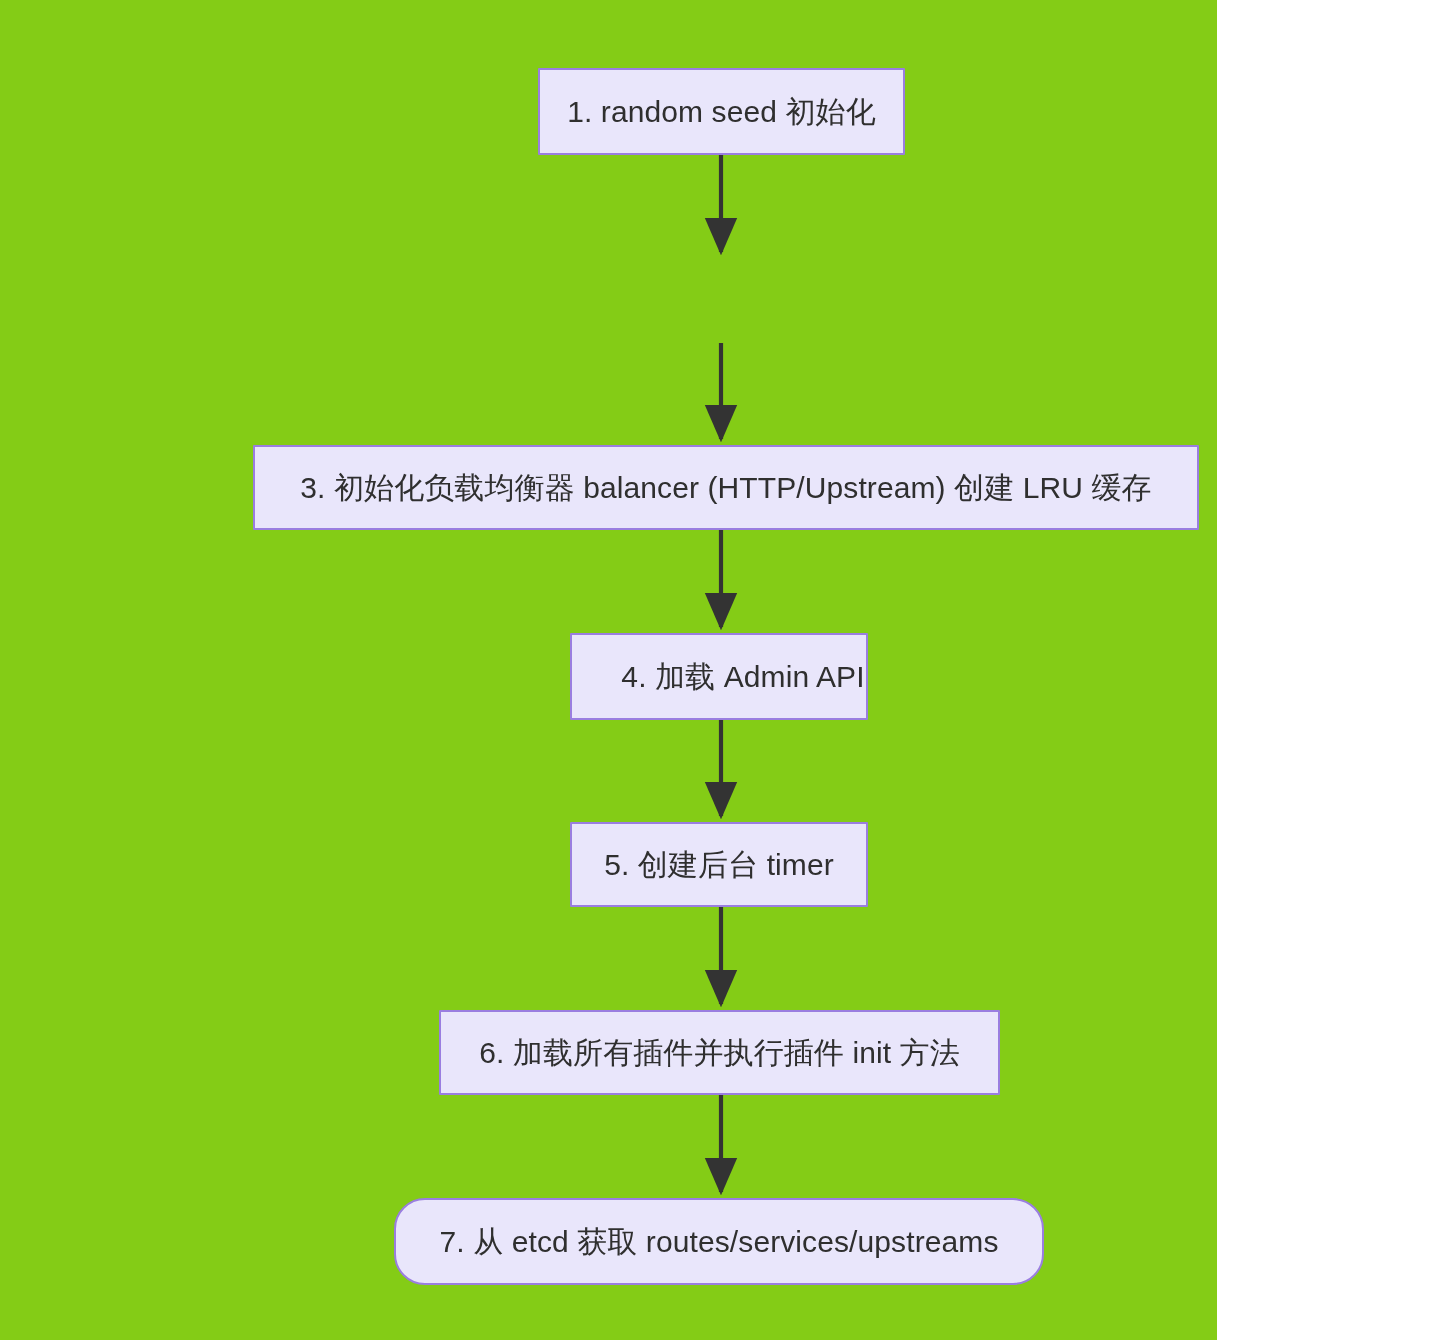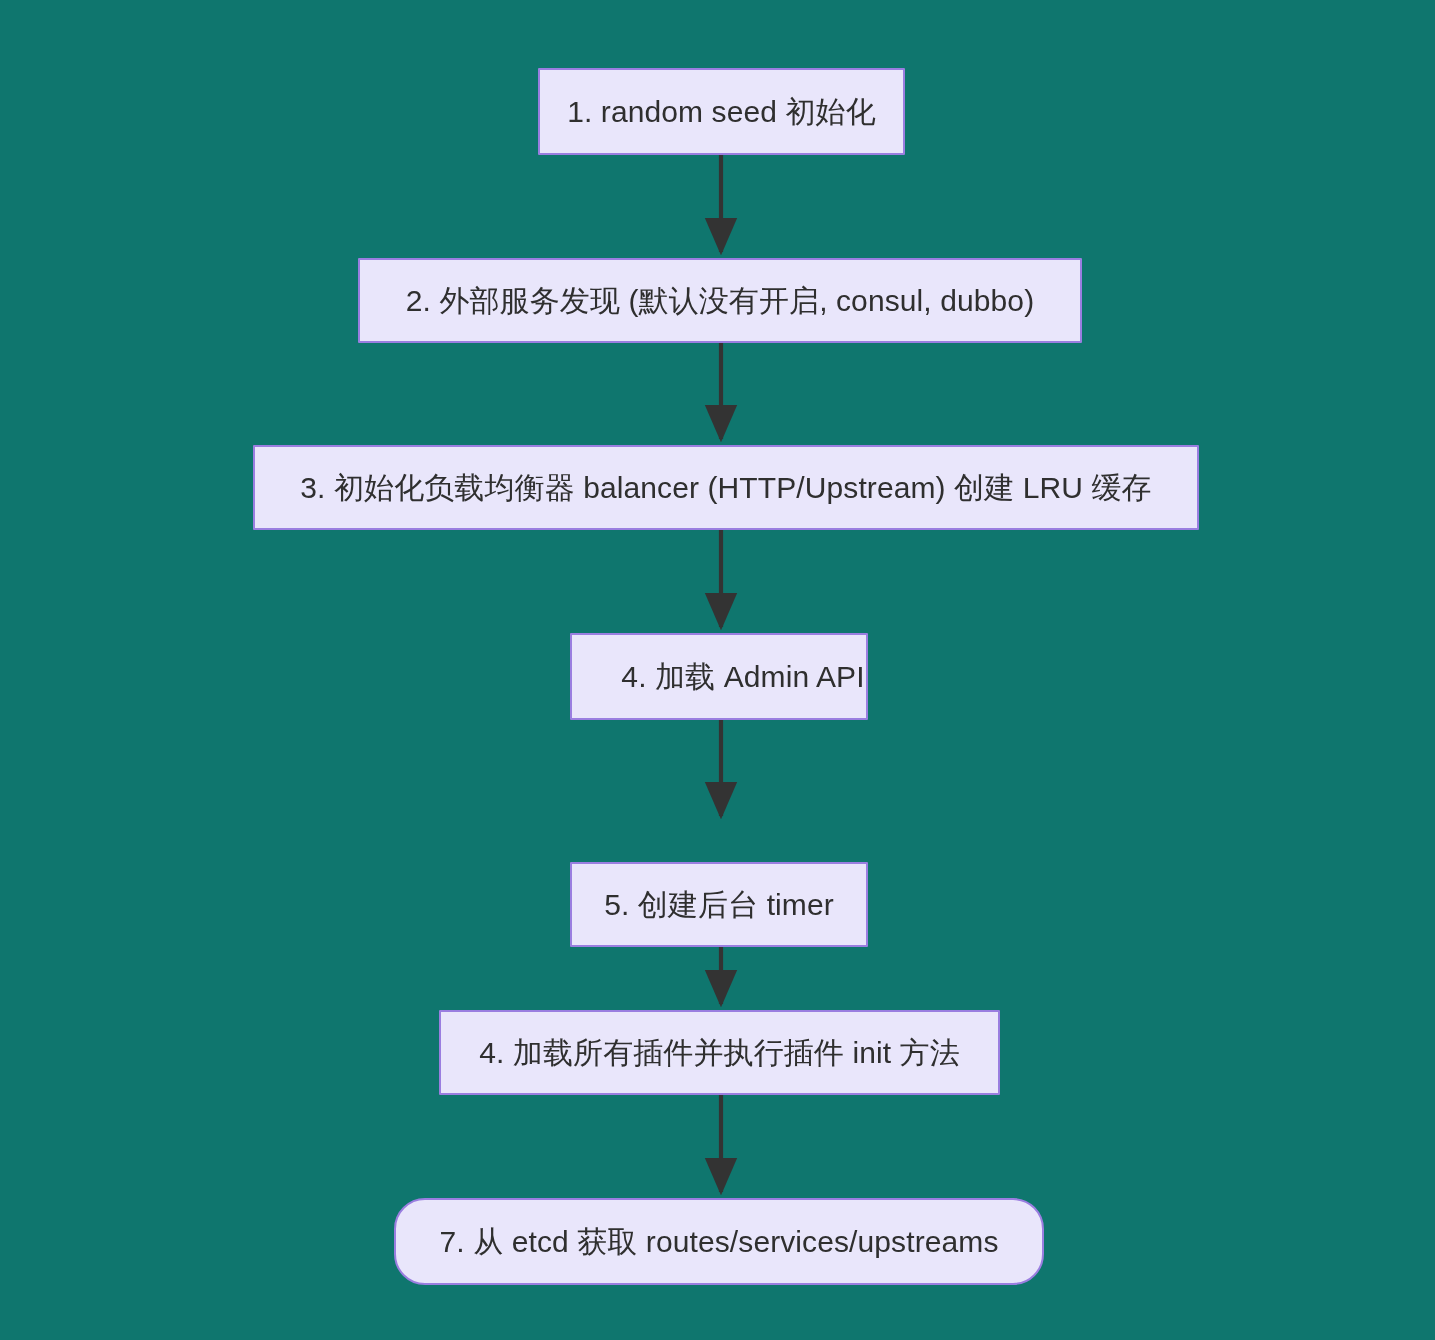--- a/index.html
+++ b/index.html
@@ -8,23 +8,23 @@
     background: #ffffff;
   }
   body {
     width: 1435px;
     height: 1340px;
     font-family: "Liberation Sans", "DejaVu Sans", sans-serif;
     overflow: hidden;
   }
   #flowchart {
     position: relative;
-    width: 1435px;
+    width: 1217px;
     height: 1340px;
-    background: #0f766e;
+    background: #84cc16;
   }
   #edge-layer {
     position: absolute;
     left: 0;
     top: 0;
     width: 1435px;
     height: 1340px;
     pointer-events: none;
   }
   .node {
@@ -62,37 +62,34 @@
     <line x1="721" y1="530" x2="721" y2="627" stroke="#333333" stroke-width="4.2" marker-end="url(#arrowhead)"></line>
     <line x1="721" y1="720" x2="721" y2="816" stroke="#333333" stroke-width="4.2" marker-end="url(#arrowhead)"></line>
     <line x1="721" y1="907" x2="721" y2="1004" stroke="#333333" stroke-width="4.2" marker-end="url(#arrowhead)"></line>
     <line x1="721" y1="1095" x2="721" y2="1192" stroke="#333333" stroke-width="4.2" marker-end="url(#arrowhead)"></line>
   </svg>
 
   <div class="node" style="left:538px; top:68px; width:367px; height:87px;">
     <span class="node-label">1. random seed 初始化</span>
   </div>
 
-  <div class="node" style="left:358px; top:258px; width:724px; height:85px;">
-    <span class="node-label">2. 外部服务发现 (默认没有开启, consul, dubbo)</span>
-  </div>
 
   <div class="node" style="left:247px; top:445px; width:946px; height:85px;margin-left:6px;">
     <span class="node-label">3. 初始化负载均衡器 balancer (HTTP/Upstream) 创建 LRU 缓存</span>
   </div>
 
   <div class="node" style="left:570px; top:633px; width:298px; height:87px;padding-left:48px;">
     <span class="node-label">4. 加载 Admin API</span>
   </div>
 
-  <div class="node" style="left:570px; top:822px; width:298px; height:85px;margin-top:40px;">
+  <div class="node" style="left:570px; top:822px; width:298px; height:85px;">
     <span class="node-label">5. 创建后台 timer</span>
   </div>
 
   <div class="node" style="left:439px; top:1010px; width:561px; height:85px;">
-    <span class="node-label">4. 加载所有插件并执行插件 init 方法</span>
+    <span class="node-label">6. 加载所有插件并执行插件 init 方法</span>
   </div>
 
   <div class="node" style="left:394px; top:1198px; width:650px; height:87px;border-radius:31px;">
     <span class="node-label">7. 从 etcd 获取 routes/services/upstreams</span>
   </div>
 
 </div>
 
 </body></html>

